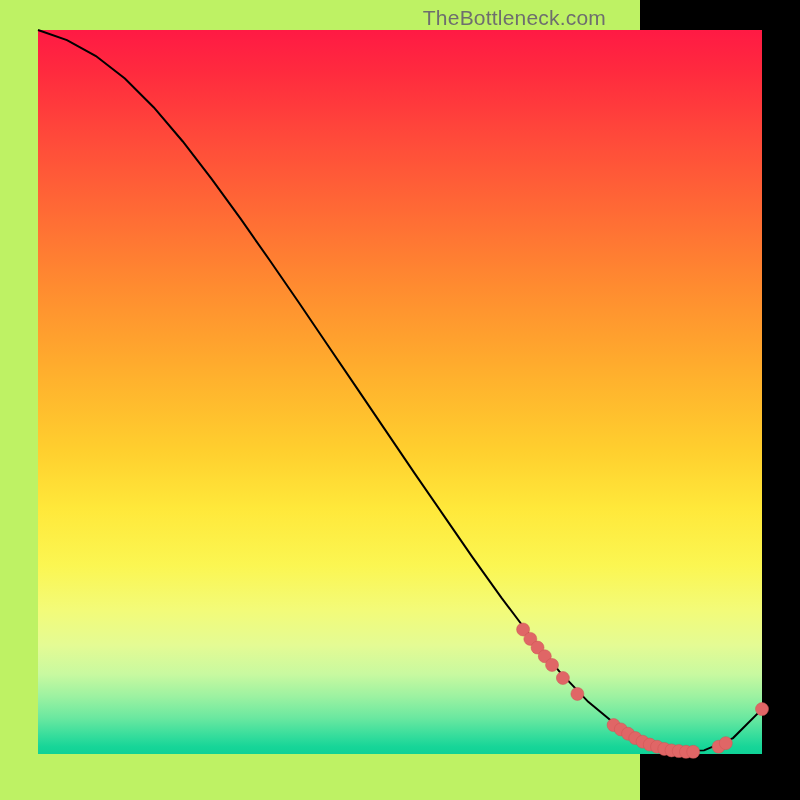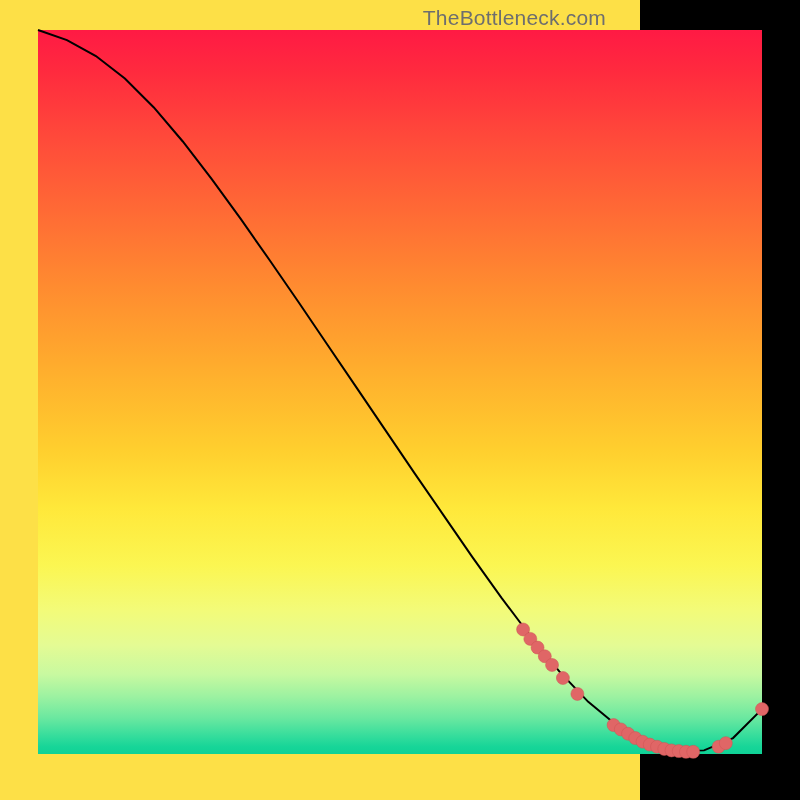--- a/index.html
+++ b/index.html
@@ -8,21 +8,21 @@
     width: 800px;
     height: 800px;
     background: #000;
     overflow: hidden;
     font-family: Arial, Helvetica, sans-serif;
   }
   .stage {
     position: relative;
     width: 640px;
     height: 800px;
-    background: #fde047;
+    background: #bef264;
   }
   .plot {
     position: absolute;
     
     left: 38px;
     top: 30px;
     width: 724px;
     height: 724px;
   }
   .gradient {

